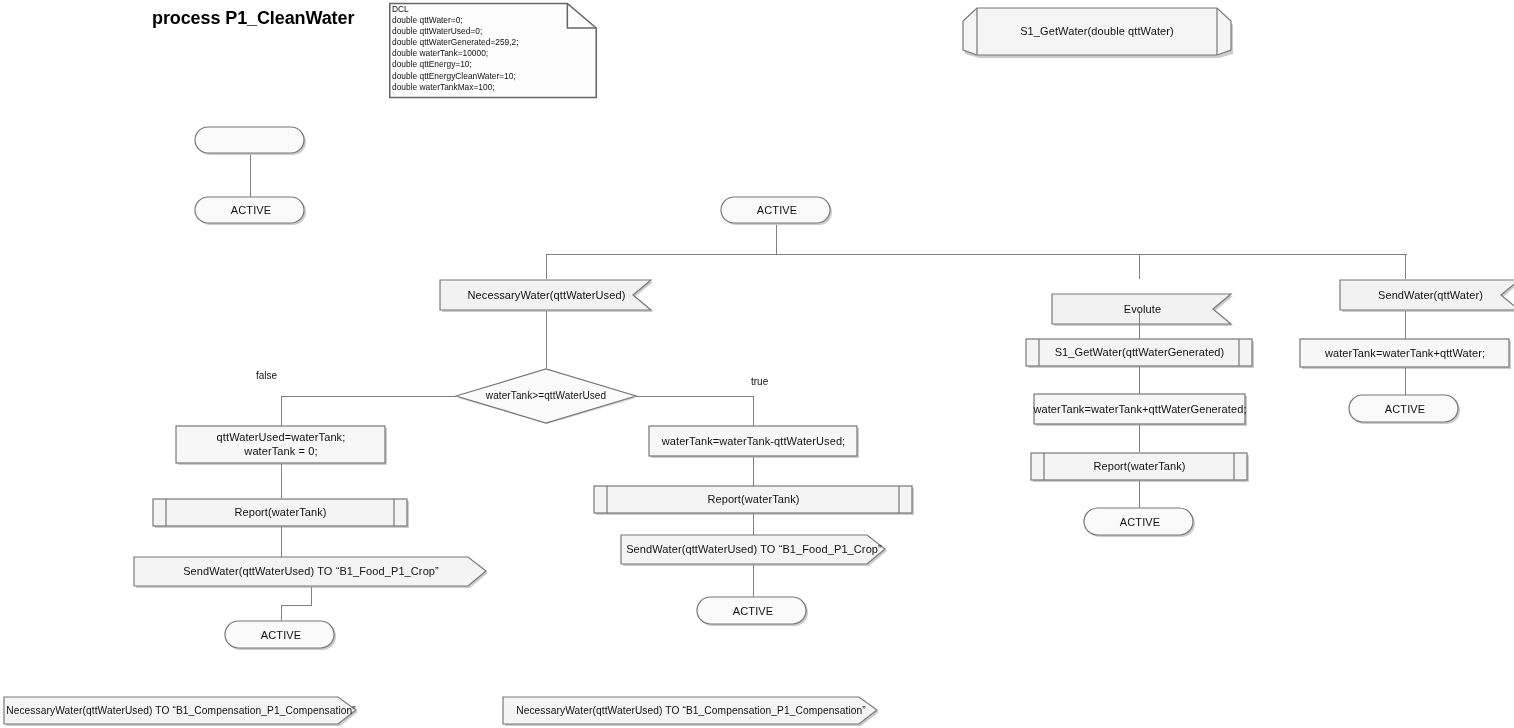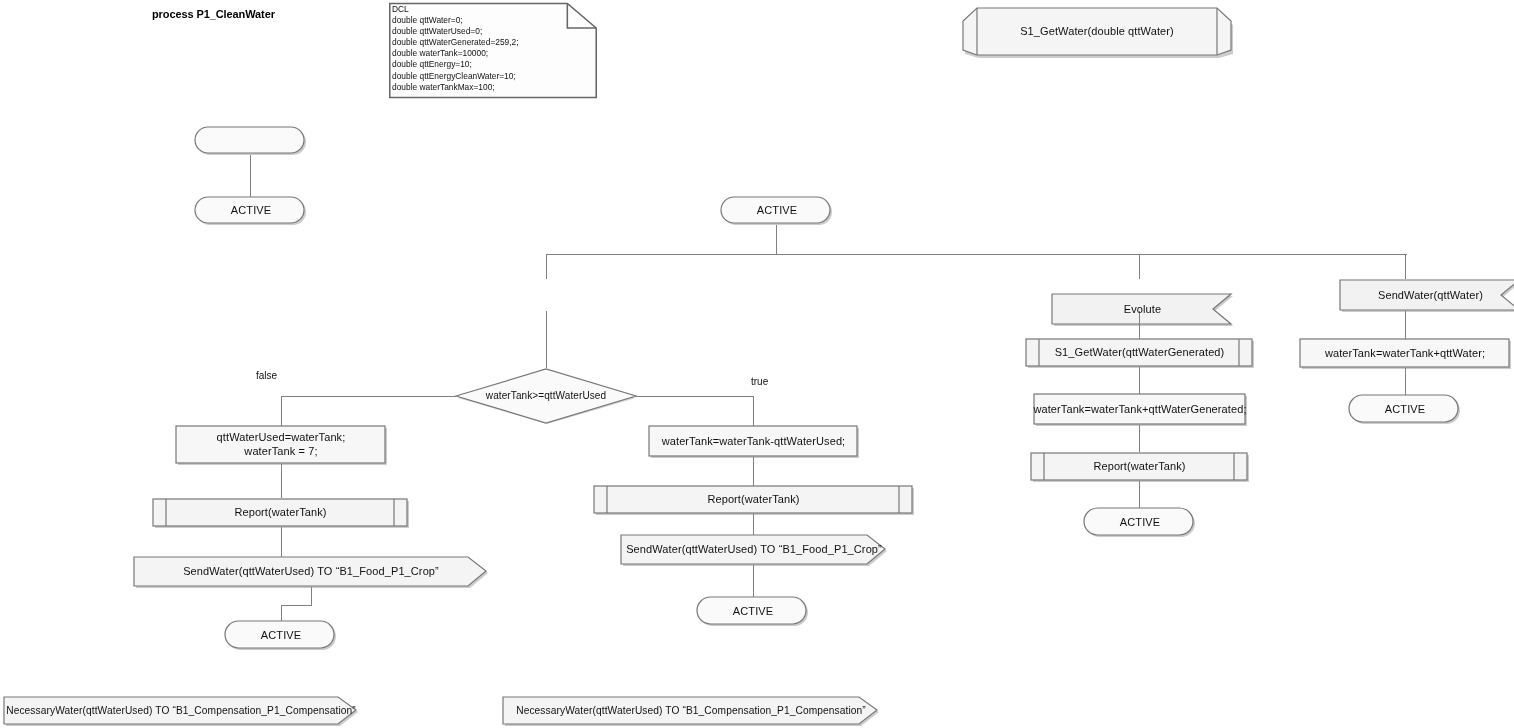--- a/index.html
+++ b/index.html
@@ -44,21 +44,21 @@
     left: 0; top: 0;
     width: 100%; height: 100%;
     overflow: visible;
   }
 
   
   #title {
     position: absolute;
     left: 152px;
     top: 8px;
-    font-size: 11px;
+    font-size: 18px;
     font-weight: bold;
     letter-spacing: -0.1px;
     color: #000000;
     white-space: nowrap;
   }
 
   
   #dcl {
     position: absolute;
     left: 388px;
@@ -155,20 +155,27 @@
   </div>
 
   <div class="conn v" style="left:776px; top:225px; width:1.4px; height:30px;"></div>
 
   <div class="conn h" style="left:546px; top:254px; width:861px; height:1.4px;"></div>
 
   <div class="conn v" style="left:546px; top:254px; width:1.4px; height:25px;"></div>
   <div class="conn v" style="left:1139px; top:254px; width:1.4px; height:25px;"></div>
   <div class="conn v" style="left:1405px; top:254px; width:1.4px; height:25px;"></div>
 
+  <div class="node" style="left:439px; top:279px; width:215px; height:33px;">
+    <svg viewBox="0 0 215 33" preserveAspectRatio="none">
+      <polygon points="3,3 214,3 196,18 214,33 3,33" fill="#cccccc"></polygon>
+      <polygon points="1,1 212,1 194,16 212,31 1,31" fill="#f2f2f2" stroke="#777777" stroke-width="1.2"></polygon>
+    </svg>
+    <div class="lbl" style="padding-right:18px;">NecessaryWater(qttWaterUsed)</div>
+  </div>
 
   <div class="conn v" style="left:546px; top:311px; width:1.4px; height:57px;"></div>
 
   <div class="node" style="left:455px; top:368px; width:182px; height:56px;">
     <svg viewBox="0 0 182 56" preserveAspectRatio="none">
       <polygon points="3,30 92,4 181,30 92,56" fill="#d4d4d4"></polygon>
       <polygon points="1,28 91,1 181,28 91,55" fill="#fafafa" stroke="#777777" stroke-width="1.2"></polygon>
     </svg>
     <div class="lbl" style="font-size:10px;">waterTank&gt;=qttWaterUsed</div>
   </div>
@@ -180,21 +187,21 @@
   <div class="branch-label" style="left:751px; top:376px;">true</div>
   <div class="conn h" style="left:636px; top:396px; width:118px; height:1.4px;"></div>
   <div class="conn v" style="left:753px; top:396px; width:1.4px; height:30px;"></div>
 
   <div class="node" style="left:175px; top:425px; width:212px; height:40px;">
     <svg viewBox="0 0 212 40" preserveAspectRatio="none">
       <rect x="3" y="3" width="209" height="37" fill="#cccccc"></rect>
       <rect x="1" y="1" width="209" height="37" fill="#f7f7f7" stroke="#777777" stroke-width="1.2"></rect>
     </svg>
     <div class="lbl">qttWaterUsed=waterTank;
-waterTank = 7;</div>
+waterTank = 0;</div>
   </div>
   <div class="conn v" style="left:281px; top:464px; width:1.4px; height:34px;"></div>
 
   <div class="node" style="left:152px; top:498px; width:257px; height:30px;">
     <svg viewBox="0 0 257 30" preserveAspectRatio="none">
       <rect x="3" y="3" width="254" height="27" fill="#cccccc"></rect>
       <rect x="1" y="1" width="254" height="27" fill="#f4f4f4" stroke="#777777" stroke-width="1.2"></rect>
       <line x1="14" y1="1" x2="14" y2="28" stroke="#777777" stroke-width="1.2"></line>
       <line x1="242" y1="1" x2="242" y2="28" stroke="#777777" stroke-width="1.2"></line>
     </svg>

